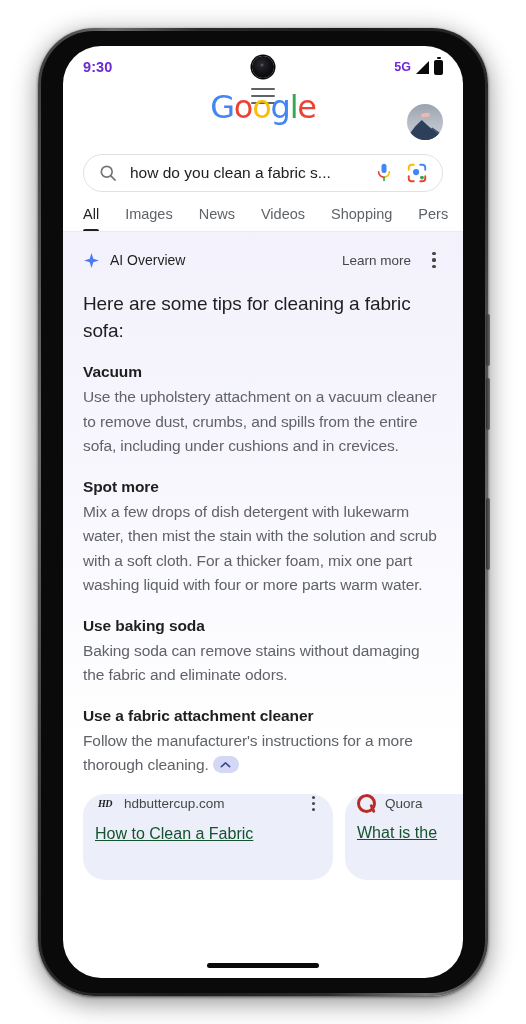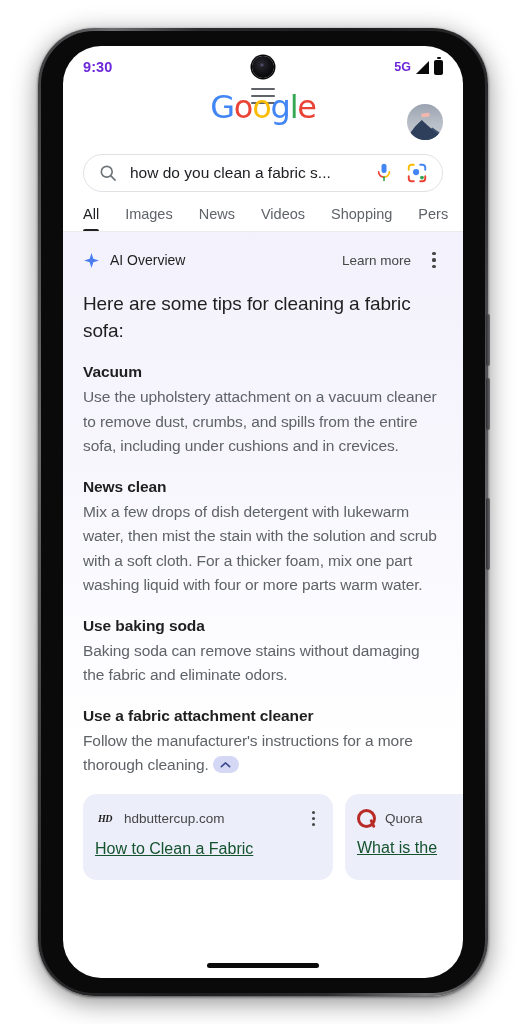--- a/index.html
+++ b/index.html
@@ -180,22 +180,22 @@
     background:#d5d8f5; vertical-align: middle; margin-left: 4px;
     margin-bottom: 2px; cursor:pointer;
   }
 
   
   #source-cards {
     margin-top: 16px; display:flex; gap: 12px; padding: 0 20px;
   }
   .source-card {
     flex: 0 0 auto; width: 250px; height: 86px;
-    background:#eceefa; border-radius: 14px;
-    padding: 15px 12px 0; position:relative; overflow:hidden; cursor:pointer;
+    background:#eceefa; border-radius: 22px;
+    padding: 0 12px 0; position:relative; overflow:hidden; cursor:pointer;
   }
   .source-card.second { width: 160px; }
   .source-card-head { display:flex; align-items:center; gap:9px; }
   .favicon-hd {
     width:20px; height:20px; display:flex; align-items:center; justify-content:center;
     font-size:10px; font-weight:700; font-style:italic; color:#1f1f1f;
     font-family:"Liberation Serif", serif; letter-spacing:-.6px;
   }
   .favicon-quora {
     width:19px; height:19px; border-radius:50%;
@@ -308,21 +308,21 @@
 
     <div id="ai-overview-body">
       <div id="ai-overview-intro">Here are some tips for cleaning a fabric sofa:</div>
 
       <div class="ai-section">
         <div class="ai-section-title">Vacuum</div>
         <div class="ai-section-text">Use the upholstery attachment on a vacuum cleaner to remove dust, crumbs, and spills from the entire sofa, including under cushions and in crevices.</div>
       </div>
 
       <div class="ai-section">
-        <div class="ai-section-title">News clean</div>
+        <div class="ai-section-title">Spot more</div>
         <div class="ai-section-text">Mix a few drops of dish detergent with lukewarm water, then mist the stain with the solution and scrub with a soft cloth. For a thicker foam, mix one part washing liquid with four or more parts warm water.</div>
       </div>
 
       <div class="ai-section">
         <div class="ai-section-title">Use baking soda</div>
         <div class="ai-section-text">Baking soda can remove stains without damaging the fabric and eliminate odors.</div>
       </div>
 
       <div class="ai-section">
         <div class="ai-section-title">Use a fabric attachment cleaner</div>

